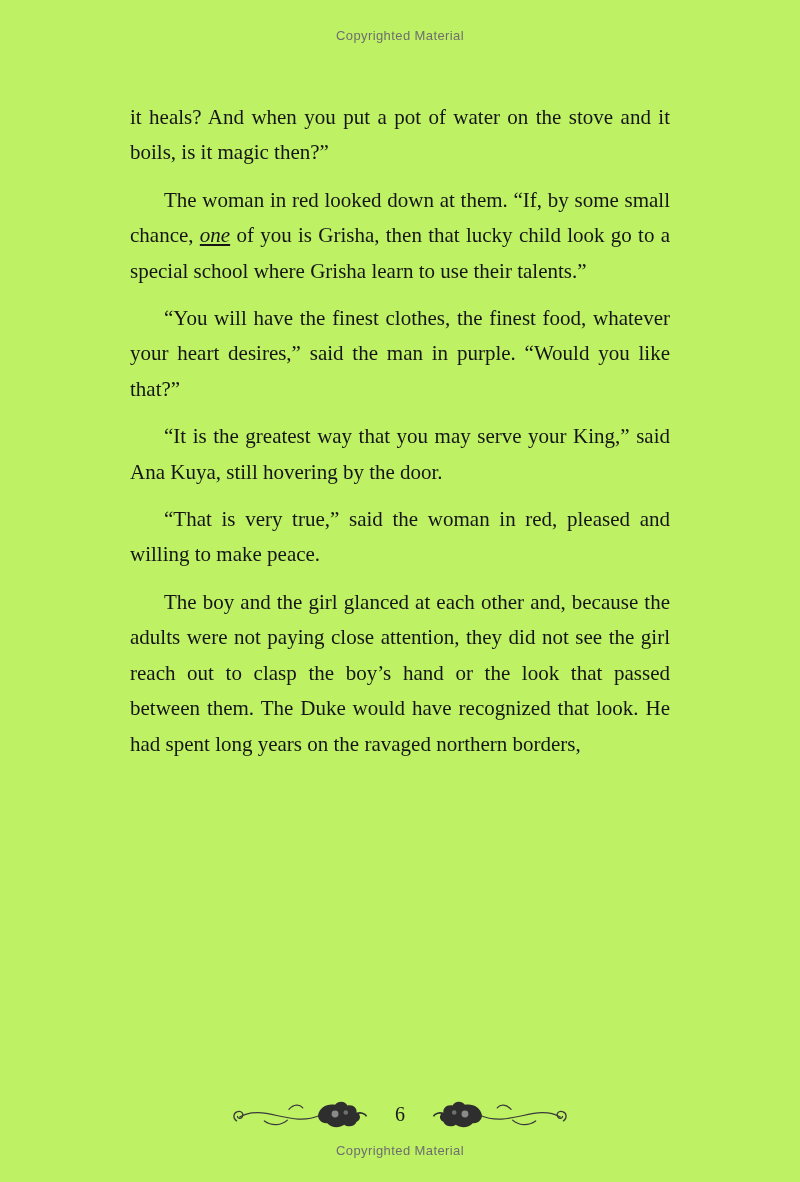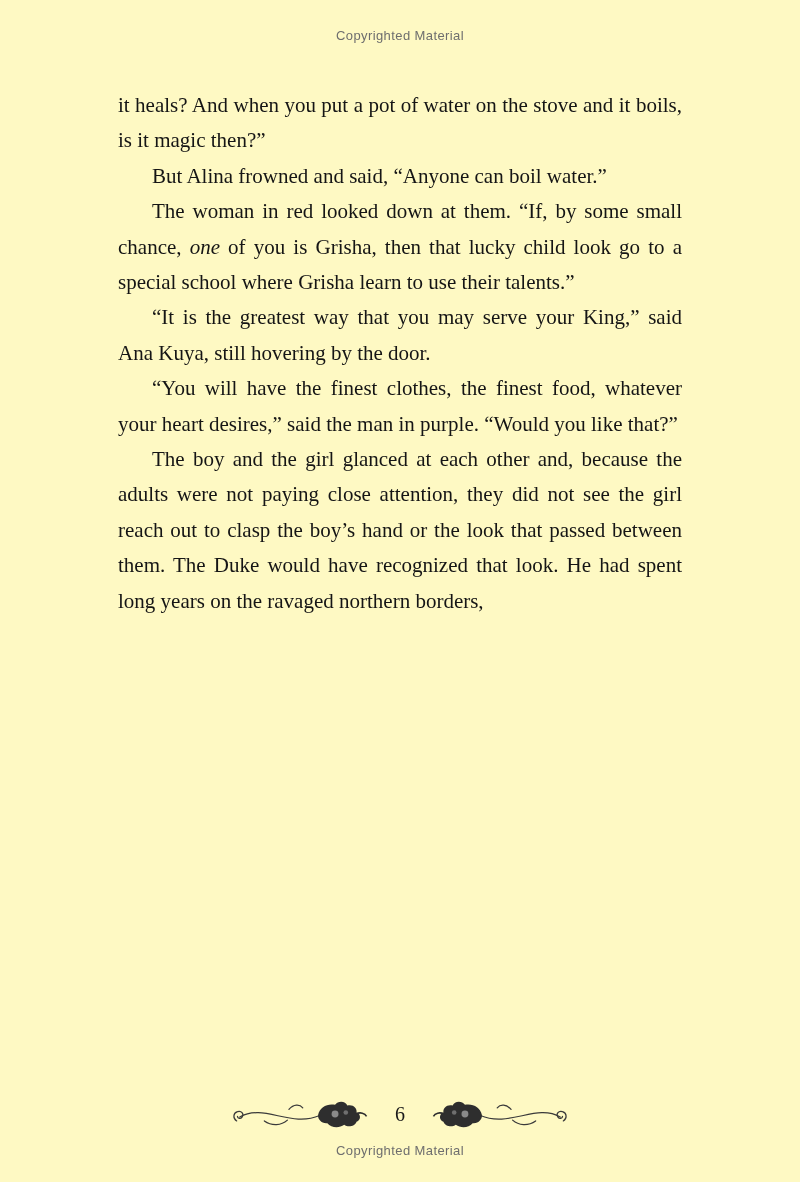--- a/index.html
+++ b/index.html
@@ -4,21 +4,21 @@
 <style>
   html, body {
     margin: 0;
     padding: 0;
     background: #ffffff;
   }
   .page {
     position: relative;
     width: 800px;
     height: 1182px;
-    background: #fef9c3;
+    background: #bef264;
     overflow: hidden;
     font-family: "Liberation Serif", serif;
     color: #1a1a1a;
   }
   .copyright {
     width: 100%;
     text-align: center;
     font-family: "Liberation Sans", sans-serif;
     font-size: 13px;
     letter-spacing: 0.4px;
@@ -33,29 +33,30 @@
     position: absolute;
     top: 88px;
     left: 118px;
     width: 564px;
     font-size: 21px;
     line-height: 35.4px;
     text-align: justify;
     color: #151515;
   }
   .body-text p {
-    margin: 0;
+    margin: 12px;
     padding: 0;
     text-indent: 34px;
   }
   .body-text p.no-indent {
     text-indent: 0;
   }
   .body-text em {
     font-style: italic;
+    text-decoration: underline;
   }
   .footer {
     position: absolute;
     left: 0;
     bottom: 24px;
     width: 100%;
   }
   .ornament-row {
     display: flex;
     align-items: center;
@@ -81,24 +82,24 @@
 </style>
 </head>
 <body>
 
 <div class="page">
 
   <div class="copyright top">Copyrighted Material</div>
 
   <div class="body-text">
     <p class="no-indent">it heals? And when you put a pot of water on the stove and it boils, is it magic then?”</p>
-    <p>But Alina frowned and said, “Anyone can boil water.”</p>
     <p><span>The woman in red looked down at them. “If, by some small chance, </span><em>one</em><span> of you is Grisha, then that lucky child look go to a special school where Grisha learn to use their talents.”</span></p>
+    <p>“You will have the finest clothes, the finest food, whatever your heart desires,” said the man in purple. “Would you like that?”</p>
     <p>“It is the greatest way that you may serve your King,” said Ana Kuya, still hovering by the door.</p>
-    <p>“You will have the finest clothes, the finest food, whatever your heart desires,” said the man in purple. “Would you like that?”</p>
+    <p>“That is very true,” said the woman in red, pleased and willing to make peace.</p>
     <p>The boy and the girl glanced at each other and, because the adults were not paying close attention, they did not see the girl reach out to clasp the boy’s hand or the look that passed between them. The Duke would have recognized that look. He had spent long years on the ravaged northern borders,</p>
   </div>
 
   <div class="footer">
     <div class="ornament-row">
 
       <svg class="flourish" viewBox="0 0 190 44" width="146" height="34" aria-hidden="true">
         <g fill="none" stroke="#3a3a3a" stroke-width="1.6" stroke-linecap="round">
           <path d="M10 31 c-5 -3 -5 -10 1 -12 c5 -2 9 3 6 7 c-2 3 -6 2 -6 -1"></path>
           <path d="M14 26 C 45 8, 80 40, 118 24"></path>

